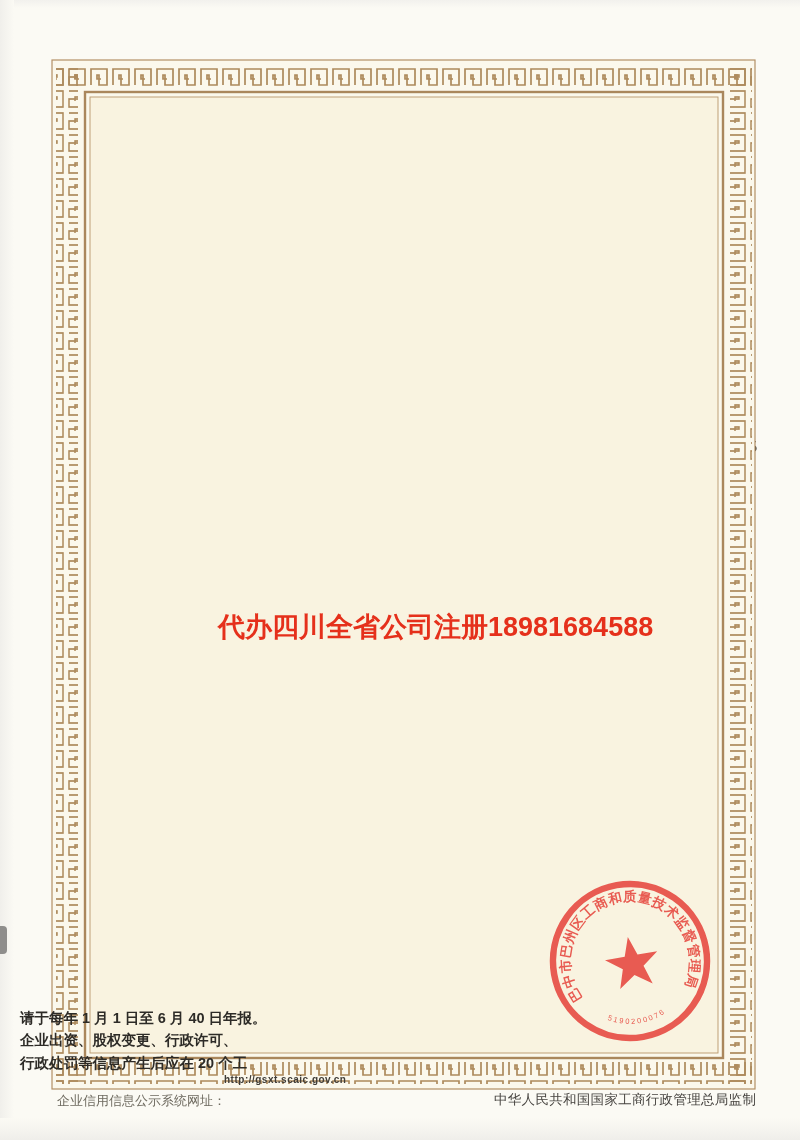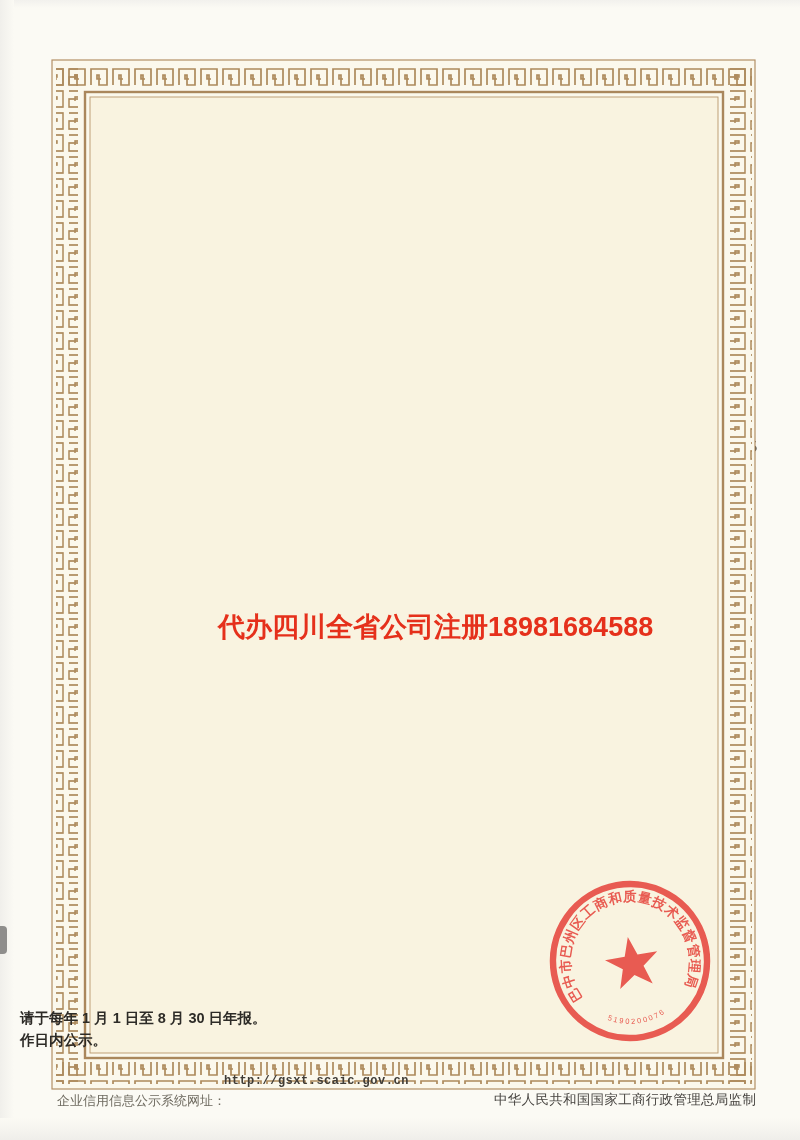--- a/index.html
+++ b/index.html
@@ -37,22 +37,22 @@
   .reg-label{left:378px;top:941px;font-size:20px;color:#3a3733;letter-spacing:9px;white-space:nowrap;font-weight:500;}
   .date-part{position:absolute;color:#2c2a26;font-family:"Liberation Serif", serif;white-space:nowrap;}
   .d-year {left:502px;top:1001px;font-size:16.5px;color:#38352f;}
   .d-yu   {left:544px;top:1009px;font-size:21px;font-weight:bold;}
   .d-month{left:585px;top:1005px;font-size:16px;font-weight:bold;}
   .d-mu   {left:606px;top:1009px;font-size:21px;font-weight:bold;}
   .d-day  {left:636px;top:1005px;font-size:16px;font-weight:bold;}
   .d-du   {left:663px;top:1009px;font-size:21px;font-weight:bold;}
   .notice{left:20px;top:1007px;width:268px;z-index:6;}
   .notice div{font-size:14.5px;font-weight:bold;color:#2d2b27;line-height:22.4px;white-space:nowrap;}
-  .url{left:224px;top:1074px;font-size:12px;font-weight:bold;letter-spacing:.5px;color:#3f3c37;
-    font-family:Liberation Mono, monospace;z-index:6;}
+  .url{left:224px;top:1074px;font-size:10px;font-weight:bold;letter-spacing:.5px;color:#3f3c37;
+    font-family:Liberation Sans, sans-serif;z-index:6;}
   .url-label{left:57px;top:1092px;font-size:13px;color:#6e6a5f;font-family:Liberation Mono, monospace;}
   .issuer{left:494px;top:1091px;font-size:13.5px;color:#474440;font-family:Liberation Mono, monospace;letter-spacing:.3px;}
   .emblem{left:338px;top:102px;width:136px;height:168px;}
   .qr{left:101px;top:768px;width:155px;height:155px;}
   .seal{left:545px;top:876px;width:170px;height:170px;transform:rotate(-10deg);z-index:5;opacity:.92;}
 </style>
 </head>
 <body>
 
 <div class="abs edge-top"></div>
@@ -309,19 +309,20 @@
 </svg>
 
 <span class="date-part d-year">2016</span>
 <span class="date-part d-yu">年</span>
 <span class="date-part d-month">04</span>
 <span class="date-part d-mu">月</span>
 <span class="date-part d-day">11</span>
 <span class="date-part d-du">日</span>
 
 <div class="abs notice">
-  <div>请于每年 1 月 1 日至 8 月 30 日年报。</div>
-  <div>作日内公示。</div>
+  <div>请于每年 1 月 1 日至 6 月 40 日年报。</div>
+  <div>企业出资、股权变更、行政许可、</div>
+  <div>行政处罚等信息产生后应在 20 个工</div>
 </div>
 
 <div class="abs url">http://gsxt.scaic.gov.cn</div>
 <div class="abs url-label">企业信用信息公示系统网址：</div>
 <div class="abs issuer">中华人民共和国国家工商行政管理总局监制</div>
 
 </body></html>

